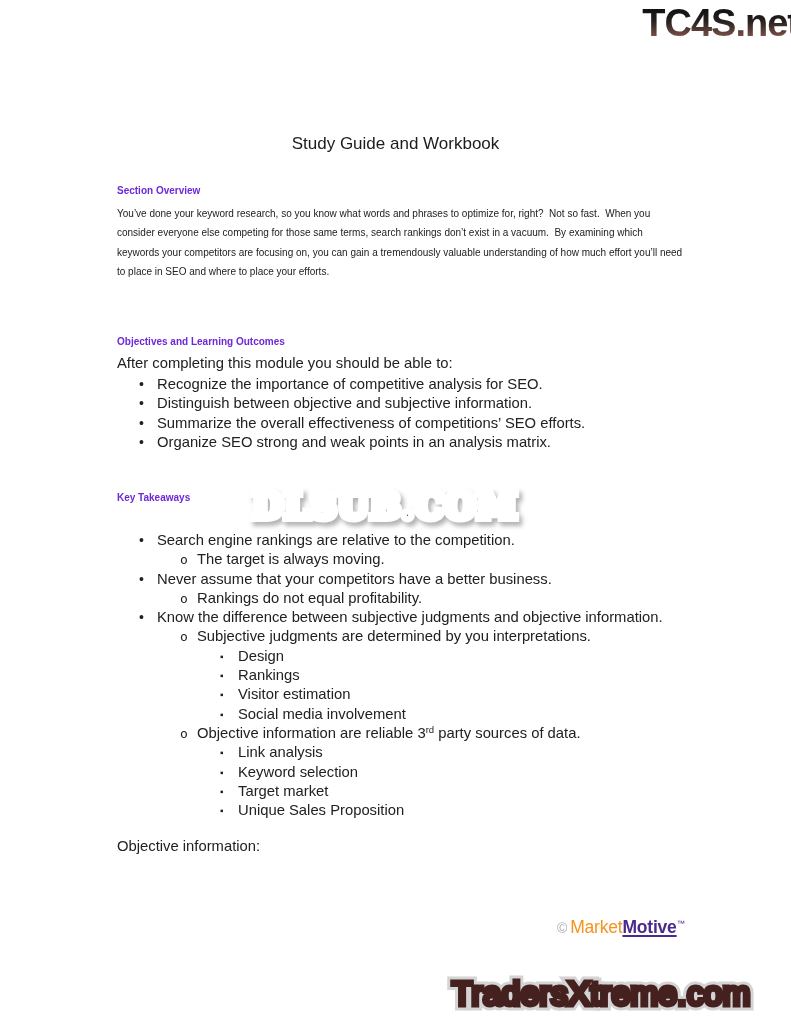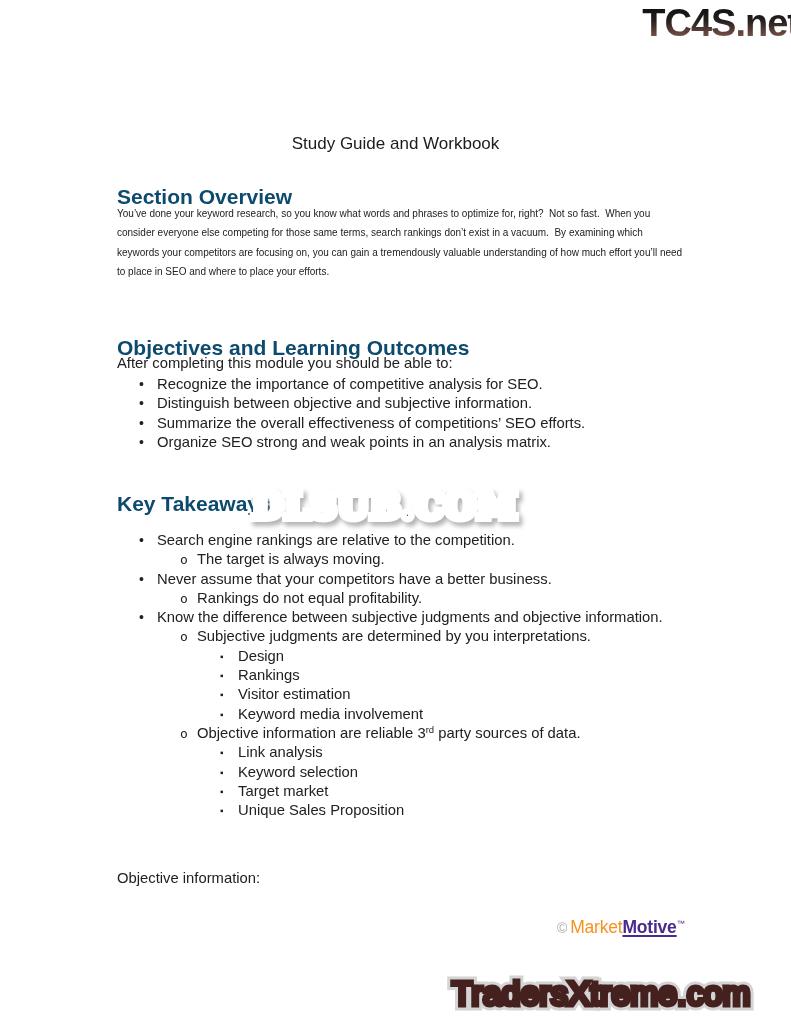--- a/index.html
+++ b/index.html
@@ -19,29 +19,29 @@
       background:linear-gradient(180deg,#0d0d0d 8%,#26211f 45%,#8f5e53 90%,#9a6a5e 100%);
       -webkit-background-clip:text; background-clip:text; -webkit-text-fill-color:transparent;
     }
   }
 
   
   .doc-title { top:93px; left:0; width:791px; text-align:center; font-size:22.5px; color:#1c1c1c; white-space:pre-wrap; }
   .doc-subtitle { top:126px; left:0; width:791px; text-align:center; font-size:17px; color:#1c1c1c;margin-top:8px; }
 
   
-  .h { font-weight:bold; font-size:21px; color:#0c4a6e; }
+  .h { font-weight:bold; font-size:10px; color:#6d28d9; }
   .sec-overview-h { top:185px; left:117px; }
   .overview-p { top:204px; left:117px; width:568px; font-size:10px; line-height:19.3px; white-space:pre-wrap; }
   .objectives-h { top:336px; left:117px; }
   .objectives-intro { top:355px; left:117px; font-size:14.8px; }
   .objectives-list { top:375px; left:117px; width:640px; }
   .takeaways-h { top:492px; left:117px; }
   .takeaways-list { top:531px; left:117px; width:660px; }
-  .obj-info { top:838px; left:117px; font-size:14.8px;margin-top:32px; }
+  .obj-info { top:838px; left:117px; font-size:14.8px; }
 
   .row { position:relative; height:19.3px; line-height:19.3px; font-size:14.8px; }
   .row .mk { position:absolute; top:0; }
   .lvl1 { padding-left:40px; }  .lvl1 .mk { left:22px;  font-size:14px; }
   .lvl2 { padding-left:80px; }  .lvl2 .mk { left:63px;  font-family:"DejaVu Sans Mono", monospace; font-size:13px; }
   .lvl3 { padding-left:121px; } .lvl3 .mk { left:103px; font-size:10px; }
   .sup { font-size:9.5px; position:relative; top:-5px; }
 
   
   .dlsub-wrap { top:484px; left:252px; filter:drop-shadow(3px 4px 2px rgba(120,120,120,.55));text-align:right; }
@@ -165,21 +165,21 @@
     <div class="row lvl3">
       <span class="mk">▪</span>
       <span>Rankings</span>
     </div>
     <div class="row lvl3">
       <span class="mk">▪</span>
       <span>Visitor estimation</span>
     </div>
     <div class="row lvl3">
       <span class="mk">▪</span>
-      <span>Keyword media involvement</span>
+      <span>Social media involvement</span>
     </div>
     <div class="row lvl2">
       <span class="mk">o</span>
       <span><span>Objective information are reliable 3</span><span class="sup">rd</span><span> party sources of data.</span></span>
     </div>
     <div class="row lvl3">
       <span class="mk">▪</span>
       <span>Link analysis</span>
     </div>
     <div class="row lvl3">

